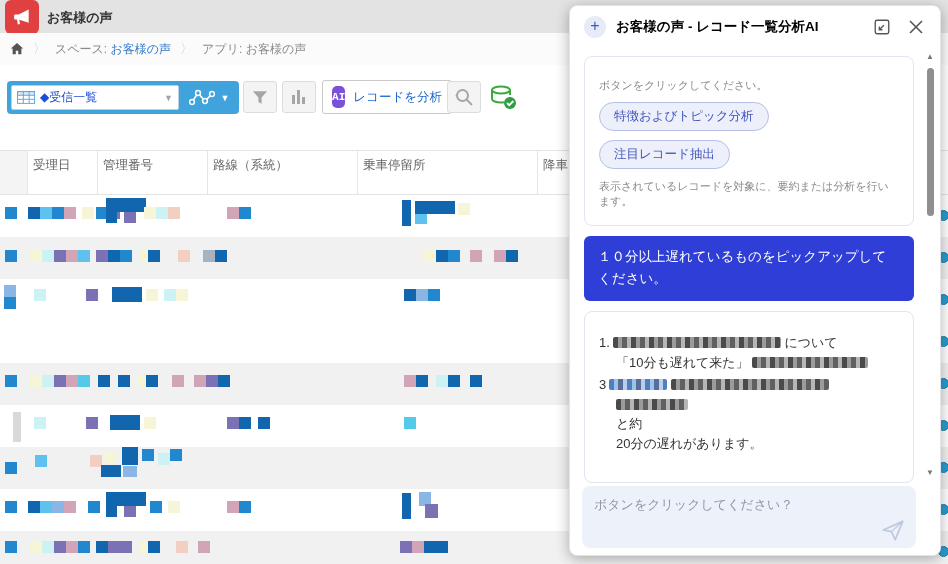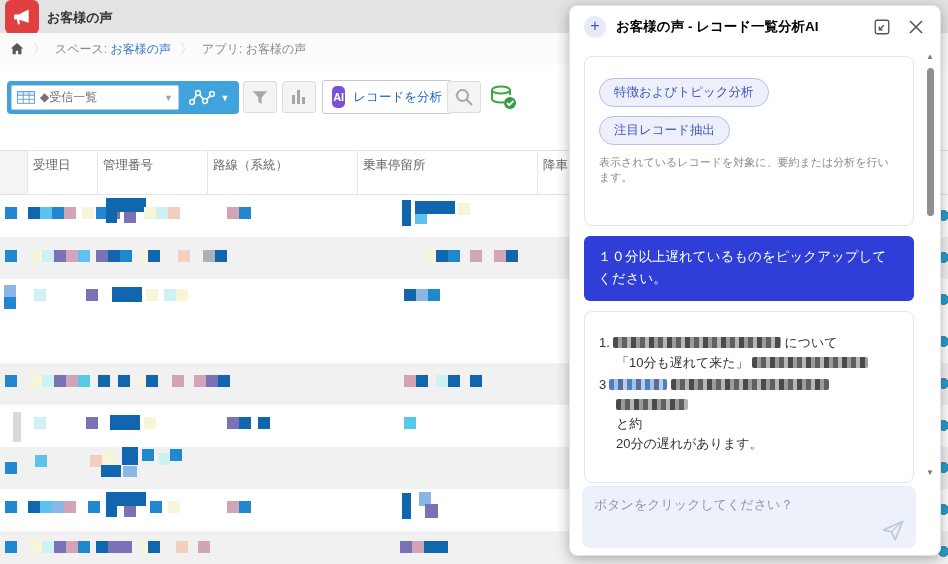--- a/index.html
+++ b/index.html
@@ -20,27 +20,27 @@
   .crumb-sep { color:#c9ced4; font-size:13px; margin:0 9px; }
   .crumb-link { color:#3177c9; text-decoration:none; }
   .crumb-label { color:#888; }
 
   
   .toolbar { position:absolute; left:0; top:65px; width:948px; height:62px; background:#fff; }
   .view-select { position:absolute; left:7px; top:16px; width:232px; height:33px; background:#41a3dc;
     border-radius:4px; display:flex; align-items:center; }
   .view-box { margin-left:4px; width:168px; height:25px; background:#fff; border:1px solid #bcd2e0;
     border-radius:2px; display:flex; align-items:center; padding:0 5px; cursor:pointer; }
-  .view-name { font-size:12px; color:#737373; margin-left:5px; flex:1; white-space:nowrap; overflow:hidden; }
+  .view-name { font-size:12px; color:#1d4ed8; margin-left:5px; flex:1; white-space:nowrap; overflow:hidden; }
   .chev { color:#9aa7b1; font-size:9px; }
   .graph-seg { flex:1; display:flex; align-items:center; justify-content:center; gap:6px; cursor:pointer; }
   .tb-btn { position:absolute; top:16px; width:34px; height:32px; background:#f4f4f4;
     border:1px solid #dcdcdc; border-radius:3px; display:flex; align-items:center; justify-content:center; cursor:pointer; }
   .ai-btn { position:absolute; left:322px; top:15px; width:130px; height:34px; background:#fff;
-    border:1px solid #c9c9c9; border-radius:3px; display:flex; align-items:center; padding:0 9px; gap:8px; cursor:pointer; }
+    border:1px solid #c9c9c9; border-radius:3px; display:flex; align-items:center; padding:0 9px; gap:8px; cursor:pointer;font-family:Liberation Mono, monospace; }
   .ai-badge { width:22px; height:22px; border-radius:5px; background:#7a52d8; color:#fff;
     font-size:11px; font-weight:bold; display:flex; align-items:center; justify-content:center; }
   .ai-label { font-size:12.5px; color:#1b66c9; white-space:nowrap; }
   .db-icon { position:absolute; left:489px; top:18px; width:28px; height:28px; }
 
   
   .thead { position:absolute; left:0; top:150px; width:948px; height:45px; background:#fff;
     border-top:1px solid #e3e3e3; border-bottom:1px solid #e3e3e3; }
   .thead .gutter { position:absolute; left:0; top:0; width:27px; height:100%; background:#f4f4f4; }
   .th { position:absolute; top:6px; font-size:12.5px; color:#666; white-space:nowrap; }
@@ -361,20 +361,21 @@
       </div>
       <div class="head-ic">
         <svg width="16" height="16" viewBox="0 0 16 16" stroke="#555" stroke-width="1.6">
           <line x1="2" y1="2" x2="14" y2="14"></line>
             <line x1="14" y1="2" x2="2" y2="14"></line>
         </svg>
       </div>
     </div>
 
     <div class="card card1">
+      <div class="intro-hint">ボタンをクリックしてください。</div>
       <div class="pills" id="pills">
           <div class="pill">特徴およびトピック分析</div>
           <div class="pill">注目レコード抽出</div>
         </div>
       <div class="intro-note">表示されているレコードを対象に、要約または分析を行います。</div>
     </div>
 
     <div class="user-msg">１０分以上遅れているものをピックアップしてください。</div>
 
     <div class="card card2">

